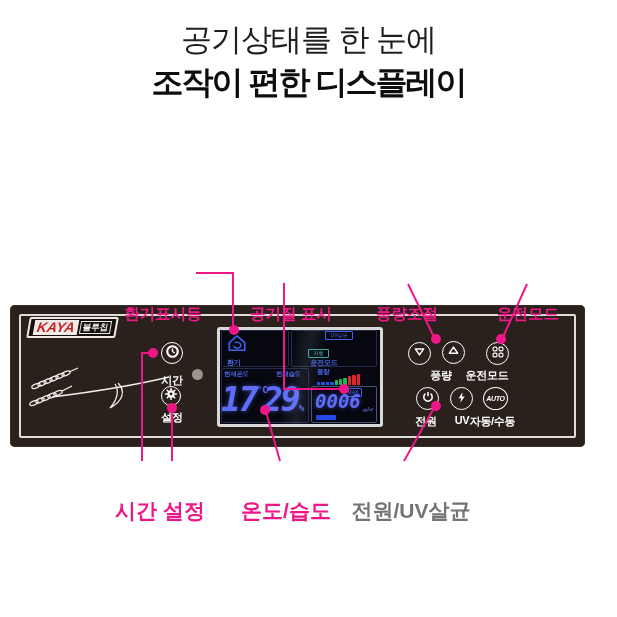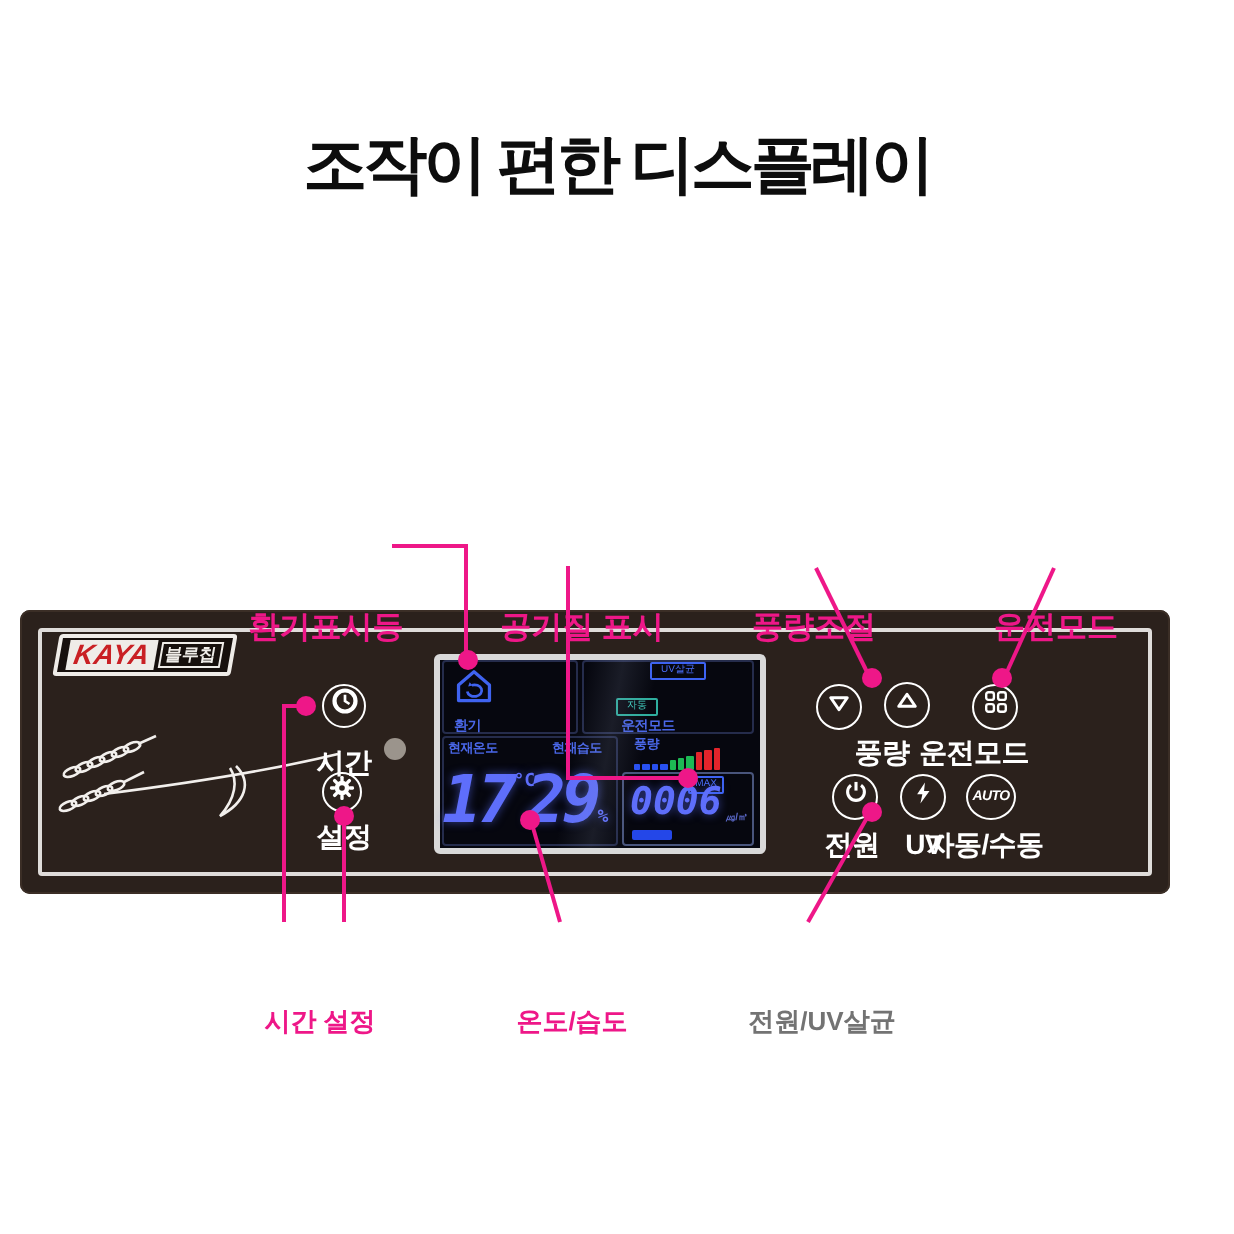--- a/index.html
+++ b/index.html
@@ -8,36 +8,36 @@
   
   .subtitle{position:absolute;top:19px;left:0;right:0;text-align:center;
             font-size:31px;font-weight:500;color:#1f1f1f;letter-spacing:-1px;}
   .title{position:absolute;top:61px;left:0;right:0;text-align:center;
          font-size:32px;font-weight:800;color:#0d0d0d;letter-spacing:-2px;}
   .desc{position:absolute;top:137px;left:0;right:0;text-align:center;
         font-size:13.6px;line-height:19px;color:#3a3a3a;letter-spacing:-0.4px;}
   
   .ann-label{position:absolute;transform:translate(-50%,-50%);font-weight:700;white-space:nowrap;z-index:31;margin-top:40px;}
   .ann-top{font-size:15.5px;}
-  .ann-bottom{font-size:13px;}
+  .ann-bottom{font-size:21px;}
   .ann-svg{position:absolute;left:0;top:0;z-index:30;pointer-events:none;}
   
   .panel{position:absolute;left:10px;top:305px;width:575px;height:142px;
          background:#2b211c;border-radius:5px;box-shadow:inset 0 0 0 1px #3b2e26;z-index:1;}
   .panel-border{position:absolute;inset:9px;border:2px solid #efedea;border-radius:2px;opacity:.92;pointer-events:none;}
   .logo{position:absolute;left:18px;top:12px;transform:skewX(-10deg);display:flex;align-items:center;
         border:2px solid #efece8;background:#17100d;padding:1px 4px;border-radius:2px;}
   .logo-kaya{font-style:italic;font-weight:800;font-size:14px;line-height:15px;color:#c92024;
              background:#efece8;padding:0 3px;}
   .logo-sub{font-size:8.5px;font-weight:700;color:#efece8;border:1px solid #efece8;
             padding:0 2px;margin-left:2px;line-height:11px;}
   .wheat{position:absolute;left:12px;top:52px;}
   .pbtn{position:absolute;border:1.6px solid #fff;border-radius:50%;box-sizing:border-box;
         display:flex;align-items:center;justify-content:center;background:transparent;}
-  .plabel{position:absolute;color:#fff;font-size:14px;font-weight:700;text-align:center;letter-spacing:-0.3px;}
+  .plabel{position:absolute;color:#fff;font-size:11px;font-weight:700;text-align:center;letter-spacing:-0.3px;}
   .led{position:absolute;left:182px;top:64px;width:11px;height:11px;border-radius:50%;background:#9b948c;}
   .auto-text{color:#fff;font-weight:800;font-style:italic;font-size:7px;letter-spacing:-0.3px;}
   
   .lcd{position:absolute;left:207px;top:22px;width:166px;height:100px;box-sizing:border-box;
        background:#06070f;border:3px solid #d9d9d9;border-radius:3px;}
   .lcd:after{content:"";position:absolute;inset:0;
        background:linear-gradient(100deg,transparent 42%,rgba(150,160,190,.14) 52%,transparent 62%);}
   .cell{position:absolute;border:1px solid #252c4c;border-radius:2px;box-sizing:border-box;}
   .lcd-label{position:absolute;color:#4a67e8;font-weight:700;font-size:7px;letter-spacing:-0.3px;white-space:nowrap;}
   .badge{position:absolute;border:1px solid #3d63f2;color:#4a6cf5;font-size:5px;line-height:7px;
@@ -53,20 +53,21 @@
   .pm-box{position:absolute;border:1px solid #49557c;border-radius:2px;box-sizing:border-box;}
   .pm-value{position:absolute;left:3px;top:5px;font-size:19px;letter-spacing:0;}
   .pm-unit{position:absolute;right:2px;bottom:10px;font-size:5px;color:#5a68c8;font-weight:700;}
   .pm-bar{position:absolute;left:4px;bottom:2px;width:20px;height:5px;background:#2447e8;border-radius:1px;}
 </style>
 </head>
 <body>
 
 <div class="stage">
 
+  <div class="subtitle">공기상태를 한 눈에</div>
   <div class="title">조작이 편한 디스플레이</div>
 
   <div class="panel">
     <div class="panel-border"></div>
 
     <div class="logo">
       <span class="logo-kaya">KAYA</span>
       <span class="logo-sub">블루칩</span>
     </div>
 

